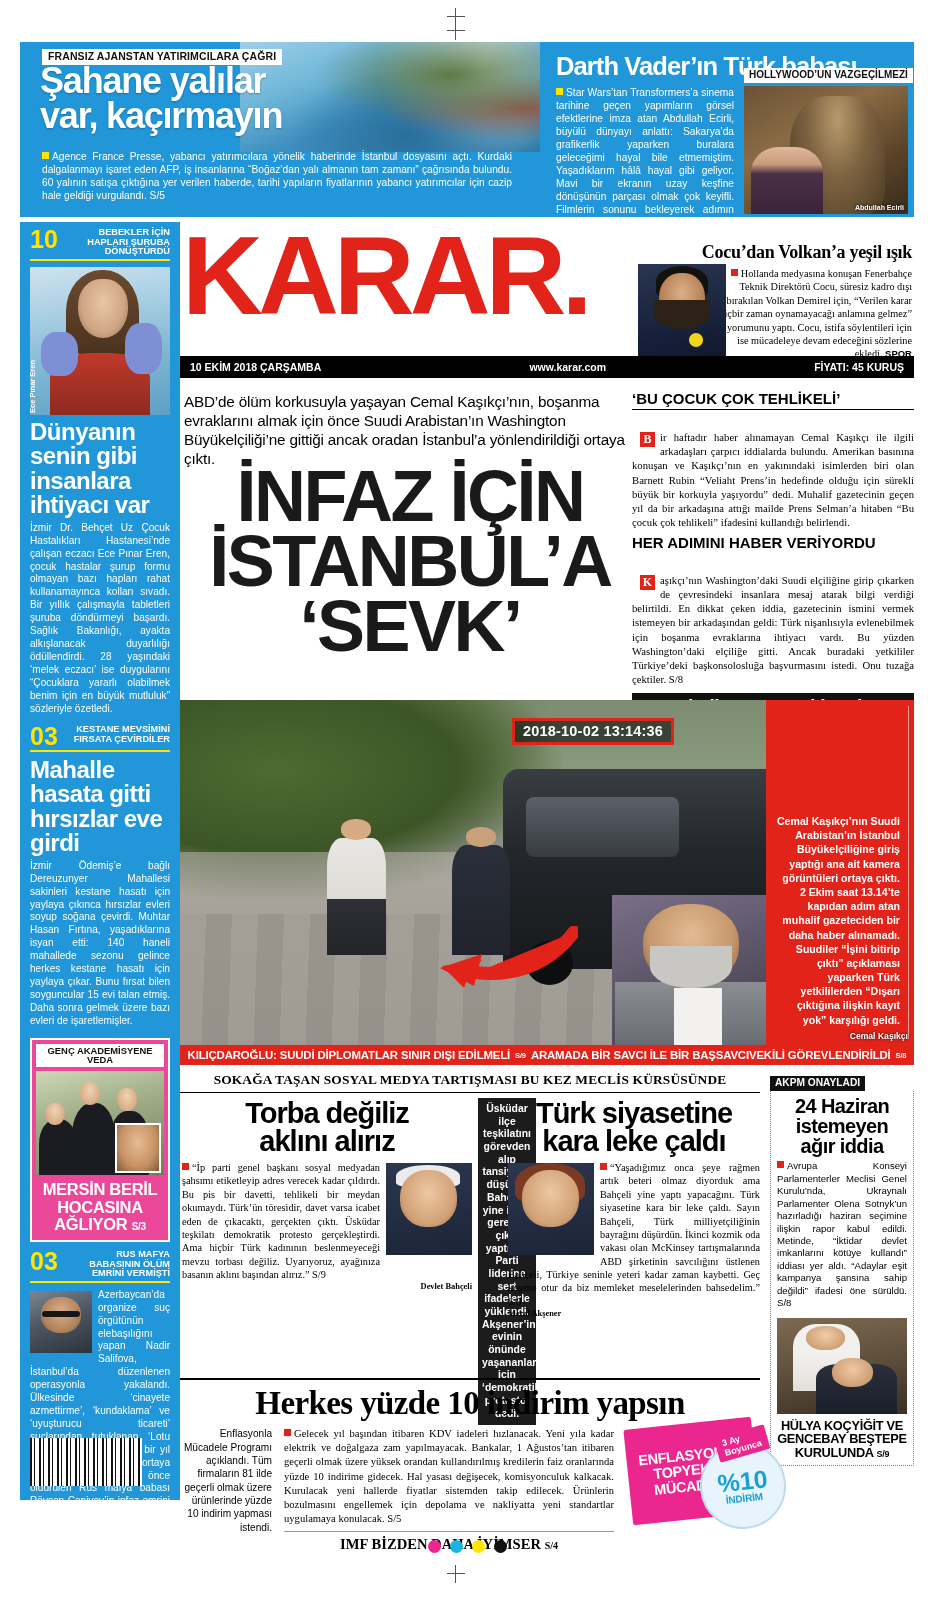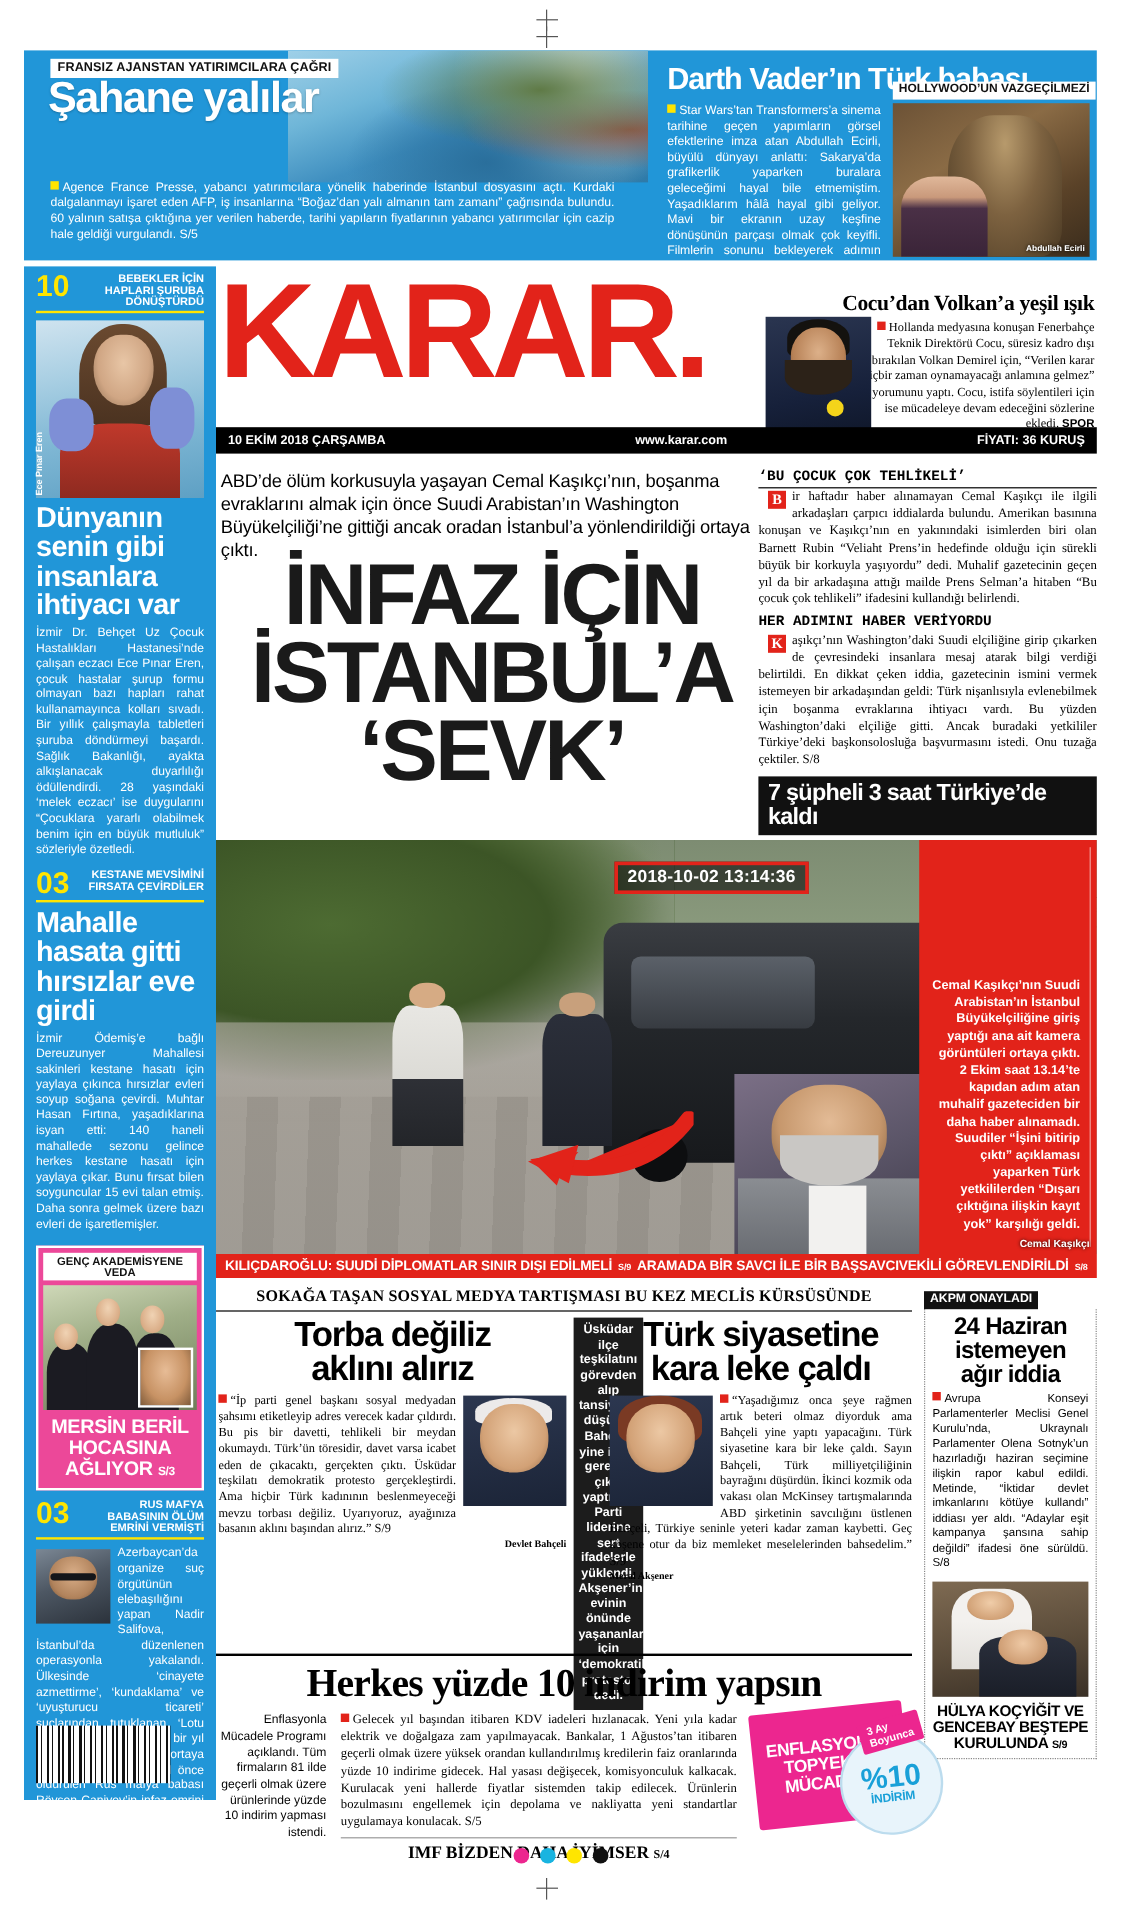--- a/index.html
+++ b/index.html
@@ -164,21 +164,21 @@
   .lead {
     position:absolute; left:4px; top:0; width:444px;
     font-size:15.3px; line-height:1.25; font-weight:500; letter-spacing:-.2px;
   }
   .bigheadline {
     position:absolute; left:0px; top:72px; width:460px;
     font-size:72px; font-weight:bold; line-height:.9; letter-spacing:-2.5px;
     text-align:center; color:#1a1a1a;
   }
   .rightcol { position:absolute; left:452px; top:-2px; width:282px; }
-  .rc-h1 { font-family:Liberation Mono, monospace; font-size:12px; font-weight:bold; border-bottom:1px solid #000; padding-bottom:2px; margin-bottom:0; }
+  .rc-h1 { font-family:Liberation Sans, sans-serif; font-size:15px; font-weight:bold; border-bottom:1px solid #000; padding-bottom:2px; margin-bottom:20px; }
   .rc-h1.nb { border-bottom:none; margin-top:4px; }
   .rc-body { font-family:"Liberation Serif", serif; font-size:10.7px; line-height:1.33; text-align:justify; }
   .dropcap {
     float:left; width:15px; height:15px; background:#e2231a; color:#fff;
     font-family:"Liberation Serif",serif; font-weight:bold; font-size:12px;
     text-align:center; line-height:15px; margin:2px 5px 0 8px;
   }
   .blackbar {
     background:#111; color:#fff; font-size:19.5px; font-weight:bold;
     padding:4px 8px 5px; letter-spacing:-.6px; margin-top:6px; line-height:1.05;
@@ -347,20 +347,21 @@
   <div class="regmark" style="left:447px; top:1565px;"></div>
   <div class="regmark" style="left:447px; top:22px;"></div>
 
   <div class="topbar">
 
     <div class="top-left">
       <div class="yali-photo"></div>
       <div class="kicker">FRANSIZ AJANSTAN YATIRIMCILARA ÇAĞRI</div>
       <div class="hl-yali">
         <div>Şahane yalılar</div>
+        <div>var, kaçırmayın</div>
       </div>
       <div class="blurb"><span class="sq"></span><span>Agence France Presse, yabancı yatırımcılara yönelik haberinde İstanbul dosyasını açtı. Kurdaki dalgalanmayı işaret eden AFP, iş insanlarına “Boğaz’dan yalı almanın tam zamanı” çağrısında bulundu. 60 yalının satışa çıktığına yer verilen haberde, tarihi yapıların fiyatlarının yabancı yatırımcılar için cazip hale geldiği vurgulandı.  S/5</span></div>
     </div>
 
     <div class="top-right">
       <div class="hl-vader">Darth Vader’ın Türk babası</div>
       <div class="vp-cap">HOLLYWOOD’UN VAZGEÇİLMEZİ</div>
       <div class="blurb vader-blurb"><span class="sq"></span><span>Star Wars’tan Transformers’a sinema tarihine geçen yapımların görsel efektlerine imza atan Abdullah Ecirli, büyülü dünyayı anlattı:  Sakarya’da grafikerlik yaparken buralara geleceğimi hayal bile etmemiştim. Yaşadıklarım hâlâ hayal gibi geliyor.  Mavi bir ekranın uzay keşfine dönüşünün parçası olmak çok keyifli.  Filmlerin sonunu bekleyerek adımın olduğu yerlerin fotoğrafını çekip paylaşan akrabalarım var. S/2</span></div>
       <div class="vader-photo">
         <div class="person"></div>
@@ -437,21 +438,21 @@
         <div class="fc"></div>
         <div class="bd"></div>
         <div class="lg"></div>
       </div>
       <div class="cocu-body"><span class="sq red"></span><span>Hollanda medyasına konuşan Fenerbahçe Teknik Direktörü Cocu, süresiz kadro dışı bırakılan Volkan Demirel için, “Verilen karar hiçbir zaman oynamayacağı anlamına gelmez” yorumunu yaptı. Cocu, istifa söylentileri için ise mücadeleye devam edeceğini sözlerine ekledi.</span> <span class="spor">SPOR</span></div>
     </div>
 
     <div class="infobar">
       <span>10 EKİM 2018 ÇARŞAMBA</span>
       <span>www.karar.com</span>
-      <span>FİYATI: 36 KURUŞ</span>
+      <span>FİYATI: 45 KURUŞ</span>
     </div>
   </div>
 
   <div class="mainwrap">
     <div class="lead">ABD’de ölüm korkusuyla yaşayan Cemal Kaşıkçı’nın, boşanma evraklarını almak için önce Suudi Arabistan’ın Washington Büyükelçiliği’ne gittiği ancak oradan İstanbul’a yönlendirildiği ortaya çıktı.</div>
     <div class="bigheadline">
       <div>İNFAZ İÇİN</div>
       <div>İSTANBUL’A</div>
       <div>‘SEVK’</div>
     </div>

